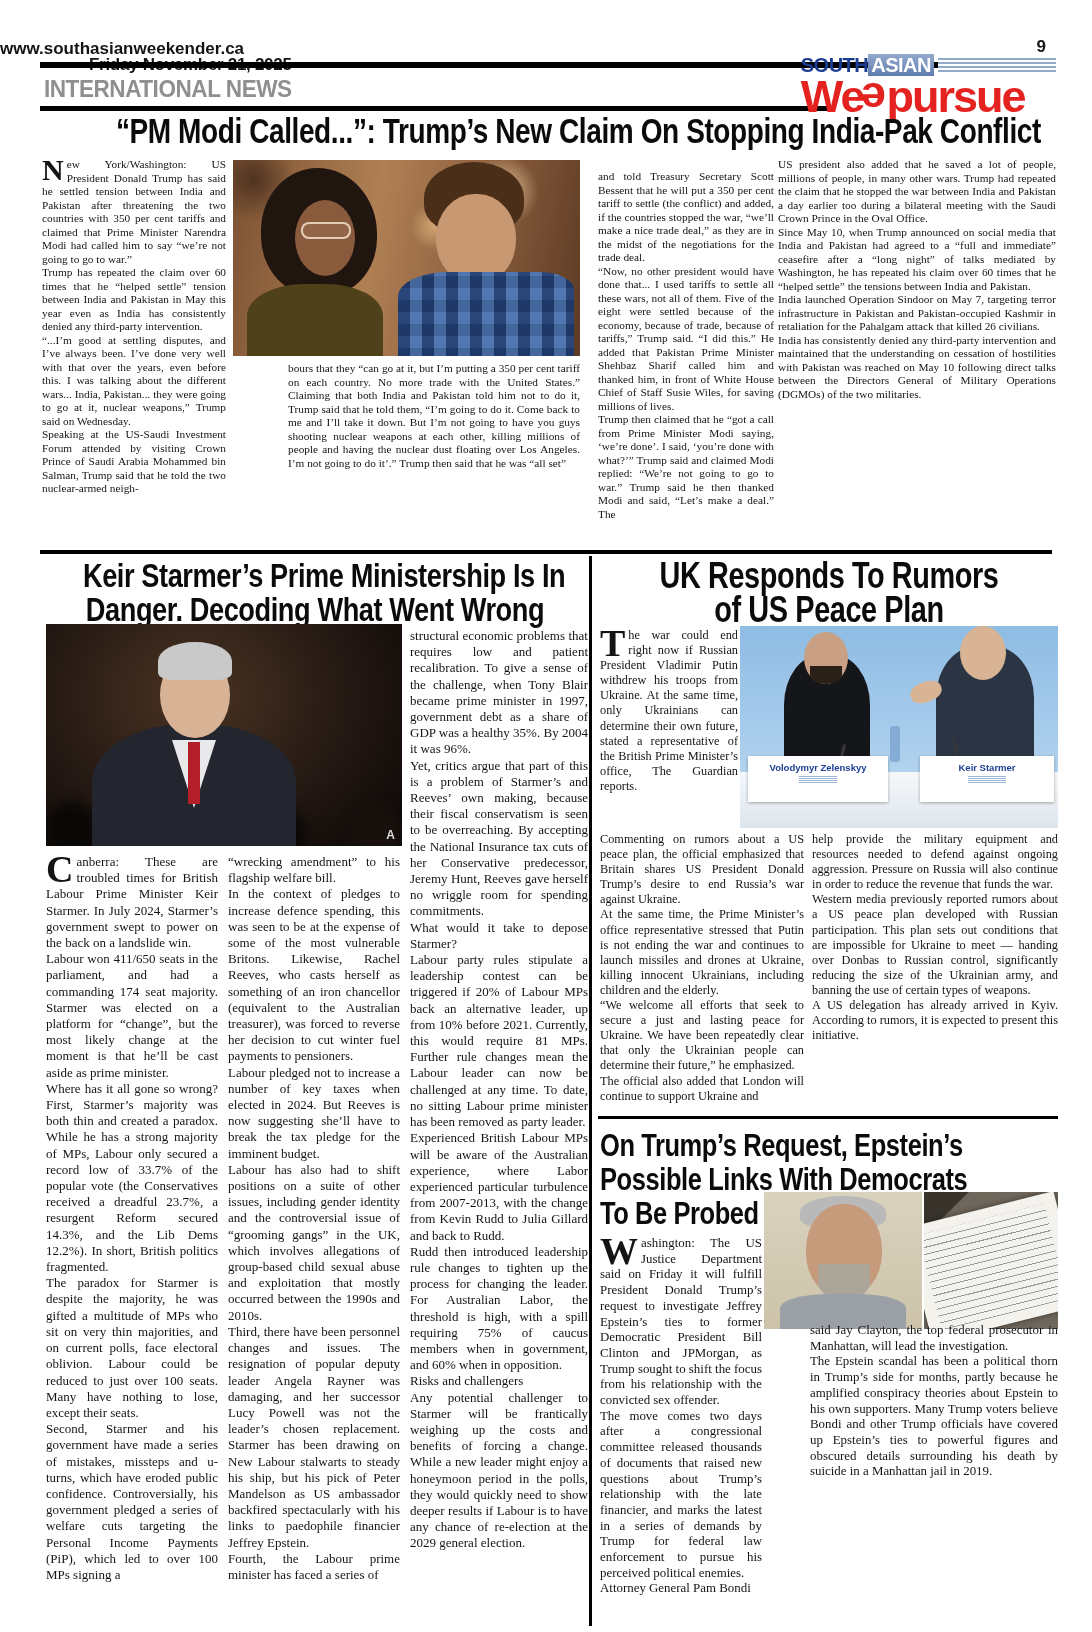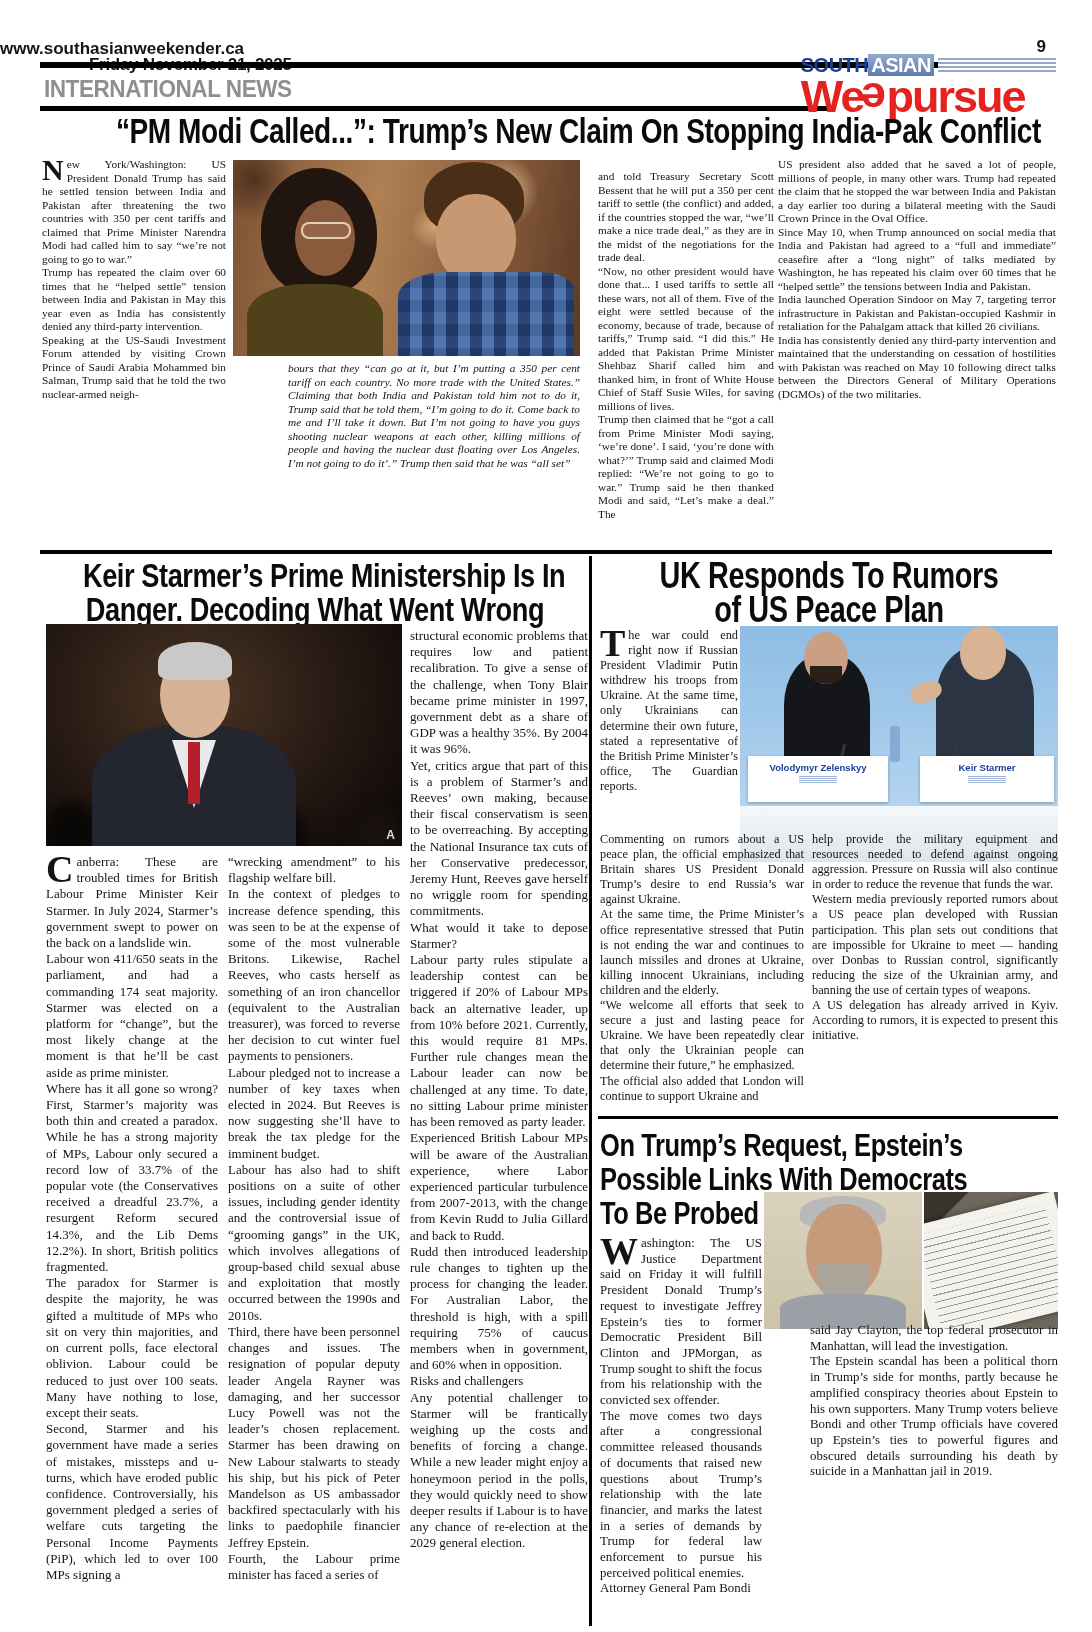--- a/index.html
+++ b/index.html
@@ -46,21 +46,21 @@
   .dc-lg { font-size:38px; line-height:30px; }
 
   
   .rule-mid { left:40px; top:550px; width:1012px; height:4px; background:#000; }
   .vline    { left:589px; top:556px; width:3px;  height:1070px; background:#000; }
   .rule-ep  { left:598px; top:1116px; width:460px; height:3px; background:#000; }
 
   
   .art1 { left:42px; top:158px; width:1014px; height:392px; }
   .art1 .c1 { left:0;   top:0;   width:184px; height:392px; }
-  .art1 .c2 { left:246px; top:204px; width:292px; height:188px;font-style:italic; }
+  .art1 .c2 { left:246px; top:204px; width:292px; height:188px; }
   .art1 .c3 { left:556px; top:12px;   width:176px; height:392px; }
   .art1 .c4 { left:736px; top:0;   width:278px; height:392px; }
 
   .artS { left:42px; top:558px; width:546px; height:1070px; }
   .artS .cR  { left:368px; top:70px;  width:178px; }
   .artS .cL1 { left:4px;   top:296px; width:172px; }
   .artS .cL2 { left:186px; top:296px; width:172px; }
 
   .artU { left:600px; top:558px; width:458px; height:560px; }
   .artU .cN { left:0; top:70px; width:138px; }
@@ -99,21 +99,21 @@
   .pS-head { left:114px; top:28px; width:70px; height:86px; background:#d7b294; border-radius:50%; }
   .pS-hair { left:112px; top:18px; width:74px; height:38px; background:#c9c9c9; border-radius:50% 50% 20% 20%; }
   .pS-crowd { left:-12px; right:-12px; bottom:-20px; height:78px; filter:blur(6px);
     background:radial-gradient(44px 50px at 10% 56%,#0a0806 60%,transparent 61%),
                radial-gradient(52px 56px at 36% 66%,#140e0a 60%,transparent 61%),
                radial-gradient(48px 52px at 64% 60%,#0a0806 60%,transparent 61%),
                radial-gradient(44px 48px at 90% 58%,#17100c 60%,transparent 61%); }
   .pS-mark { right:7px; bottom:4px; color:#dcdcdc; font:bold 12px "Liberation Sans", sans-serif; }
 
   
-  .photoU { left:140px; top:68px; width:318px; height:236px; overflow:hidden;
+  .photoU { left:140px; top:68px; width:318px; height:202px; overflow:hidden;
     background:linear-gradient(#8fbce4 0%,#a8cdec 55%,#c2dcf2 100%); }
   .pU-table { left:0; bottom:0; width:100%; height:56px; background:linear-gradient(#f5f8fb,#dde5ec); }
   .pU-man1 { left:44px; top:28px; width:86px; height:116px; background:#15161a; border-radius:44% 44% 8px 8px; }
   .pU-head1 { left:64px; top:6px; width:44px; height:52px; background:#c9a083; border-radius:50%; }
   .pU-beard1 { left:70px; top:40px; width:32px; height:18px; background:#2a2018; border-radius:0 0 50% 50%; }
   .pU-man2 { right:24px; top:20px; width:98px; height:124px; background:#2a3442; border-radius:42% 42% 8px 8px; }
   .pU-head2 { right:52px; top:0; width:46px; height:54px; background:#d8b394; border-radius:50%; }
   .pU-hand { right:116px; top:56px; width:32px; height:20px; background:#d8b394; border-radius:45%; transform:rotate(-20deg); }
   .pU-bottle { left:150px; top:100px; width:10px; height:36px; background:rgba(120,160,205,.75); border-radius:3px; }
   .pU-mic { width:3px; height:26px; background:#35373b; }
@@ -156,20 +156,21 @@
 </div>
 
 <div class="abs headline h1">
   <span class="hl-line">“PM Modi Called...”: Trump’s New Claim On Stopping India-Pak Conflict</span>
 </div>
 
 <div class="abs art1">
   <div class="abs col body-sm c1">
     <p><span class="dropcap dc-sm">N</span><span>ew York/Washington: US President Donald Trump has said he settled tension between India and Pakistan after threatening the two countries with 350 per cent tariffs and claimed that Prime Minister Narendra Modi had called him to say “we’re not going to go to war.”</span></p>
     <p>Trump has repeated the claim over 60 times that he “helped settle” tension between India and Pakistan in May this year even as India has consistently denied any third-party intervention.</p>
+    <p>“...I’m good at settling disputes, and I’ve always been. I’ve done very well with that over the years, even before this. I was talking about the different wars... India, Pakistan... they were going to go at it, nuclear weapons,” Trump said on Wednesday.</p>
     <p>Speaking at the US-Saudi Investment Forum attended by visiting Crown Prince of Saudi Arabia Mohammed bin Salman, Trump said that he told the two nuclear-armed neigh-</p>
   </div>
 
   <div class="abs photo1">
     <div class="abs p1-bokeh"></div>
     <div class="abs p1-whair"></div>
     <div class="abs p1-wface"></div>
     <div class="abs p1-glasses"></div>
     <div class="abs p1-wbody"></div>
     <div class="abs p1-mhair"></div>

